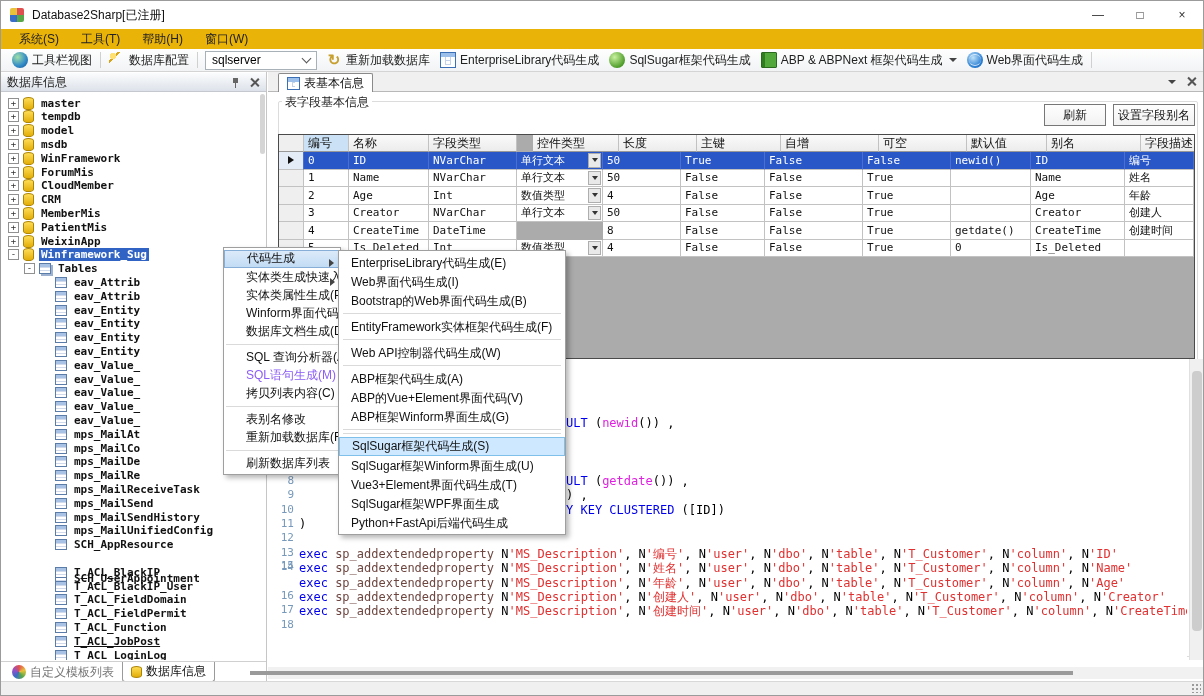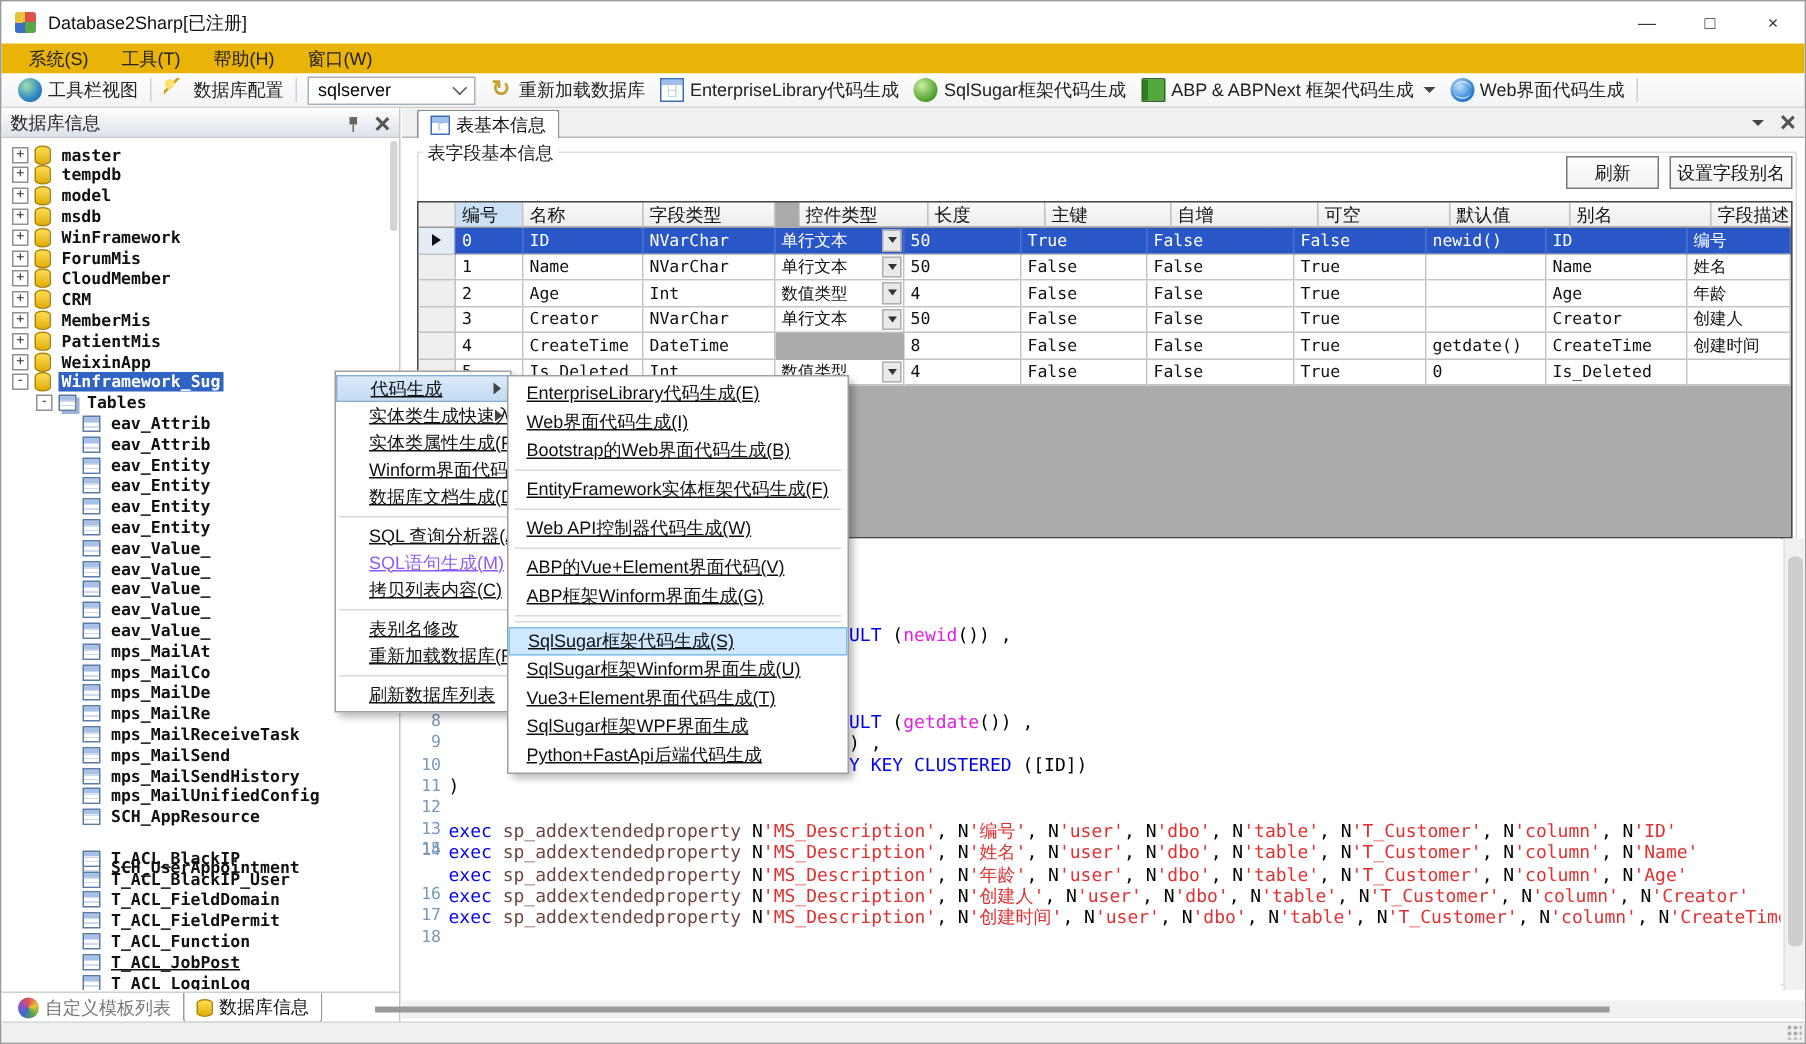--- a/index.html
+++ b/index.html
@@ -108,21 +108,21 @@
   .vscroll .thumb{position:absolute;left:2px;top:12px;width:10px;height:260px;background:#cdcdcd;border-radius:4px;}
 
   
   .statusbar{position:absolute;left:0;bottom:0;width:100%;height:14px;background:#f0f0f0;border-top:1px solid #d8d8d8;}
   .grip{position:absolute;right:2px;bottom:2px;width:10px;height:10px;background-image:radial-gradient(#9a9a9a 1px,transparent 1.2px);background-size:4px 4px;}
 
   
   .menu{position:absolute;background:#fff;border:1px solid #9f9f9f;box-shadow:3px 3px 5px rgba(0,0,0,.28);padding:2px 0;z-index:50;}
   .menu1{left:222px;top:246px;width:118px;}
   .menu2{left:337px;top:249px;width:228px;z-index:60;}
-  .mitem{height:18px;display:flex;align-items:center;font-size:12px;color:#111;padding:0 8px 0 22px;position:relative;white-space:nowrap;overflow:hidden;text-decoration:underline;}
+  .mitem{height:18px;display:flex;align-items:flex-end;font-size:12px;color:#111;padding:0 8px 0 22px;position:relative;white-space:nowrap;overflow:hidden;}
   .menu2 .mitem{height:19px;padding-left:12px;}
   .mitem.hl1{background:linear-gradient(#dceafa,#c2dcf4);border:1px solid #86aed6;}
   .mitem.hl2{background:var(--subhl);border:1px solid #7fc0ea;}
   .mitem.dis{color:#8b5cf6;}
   .msep{height:1px;background:#dadada;margin:3px 4px;}
   .menu1 .msep{margin:3.5px 2px;}
   .marrow{position:absolute;right:5px;width:0;height:0;border-top:4px solid transparent;border-bottom:4px solid transparent;border-left:5px solid #444;}
 </style>
 </head>
 <body>
@@ -601,20 +601,23 @@
       <div class="msep"></div>
       <div class="mitem">
         <span class="mlabel">EntityFramework实体框架代码生成(F)</span>
       </div>
       <div class="msep"></div>
       <div class="mitem">
         <span class="mlabel">Web API控制器代码生成(W)</span>
       </div>
       <div class="msep"></div>
       <div class="mitem">
+        <span class="mlabel">ABP框架代码生成(A)</span>
+      </div>
+      <div class="mitem">
         <span class="mlabel">ABP的Vue+Element界面代码(V)</span>
       </div>
       <div class="mitem">
         <span class="mlabel">ABP框架Winform界面生成(G)</span>
       </div>
       <div class="msep"></div>
       <div class="msep"></div>
       <div class="mitem hl2">
         <span class="mlabel">SqlSugar框架代码生成(S)</span>
       </div>

